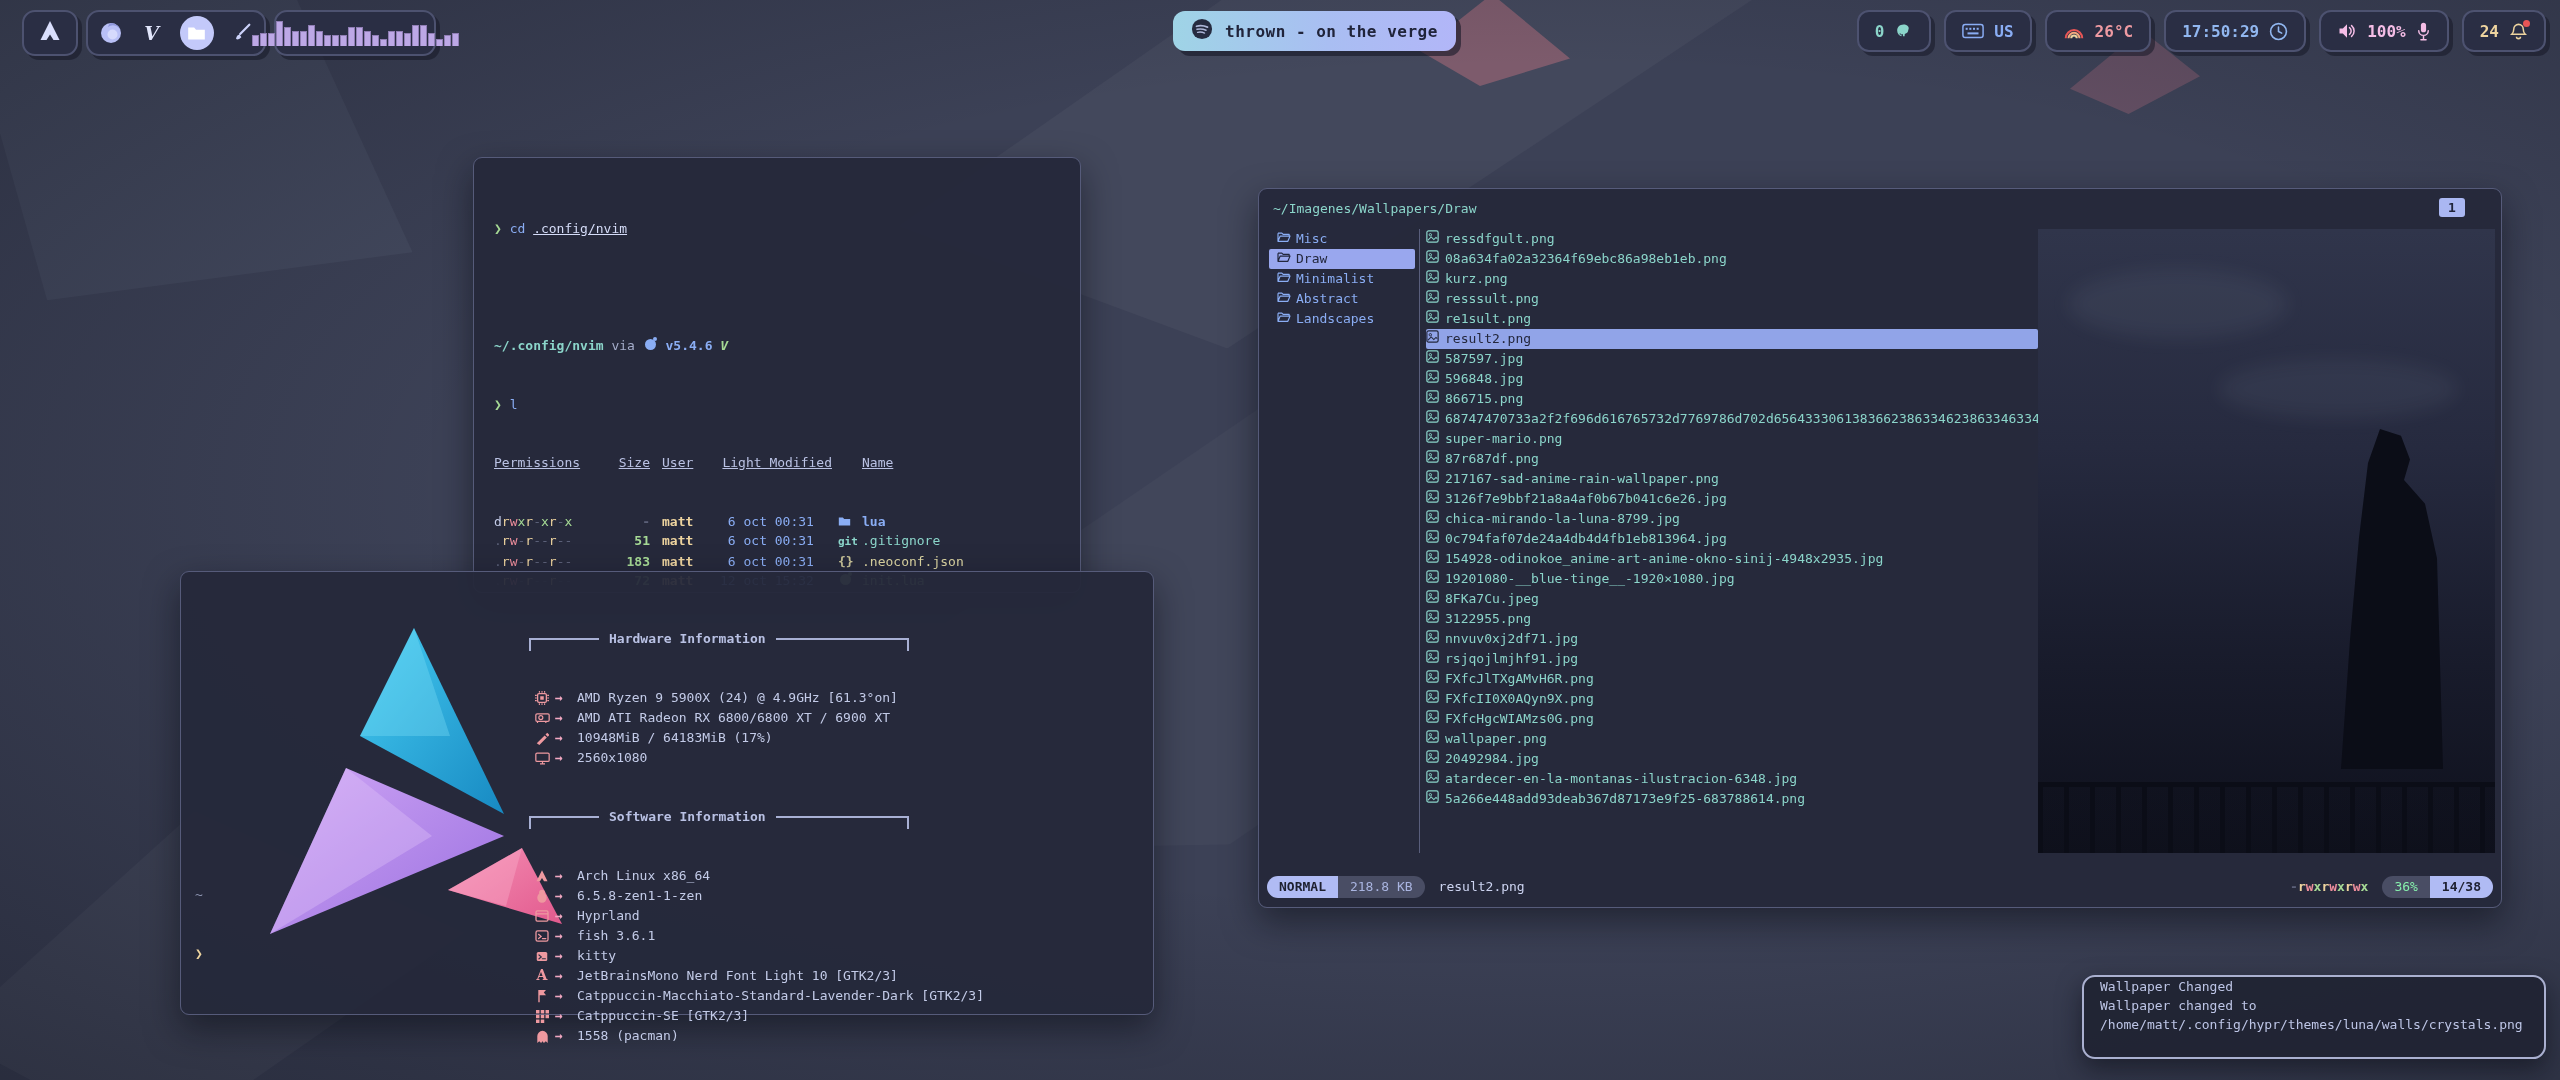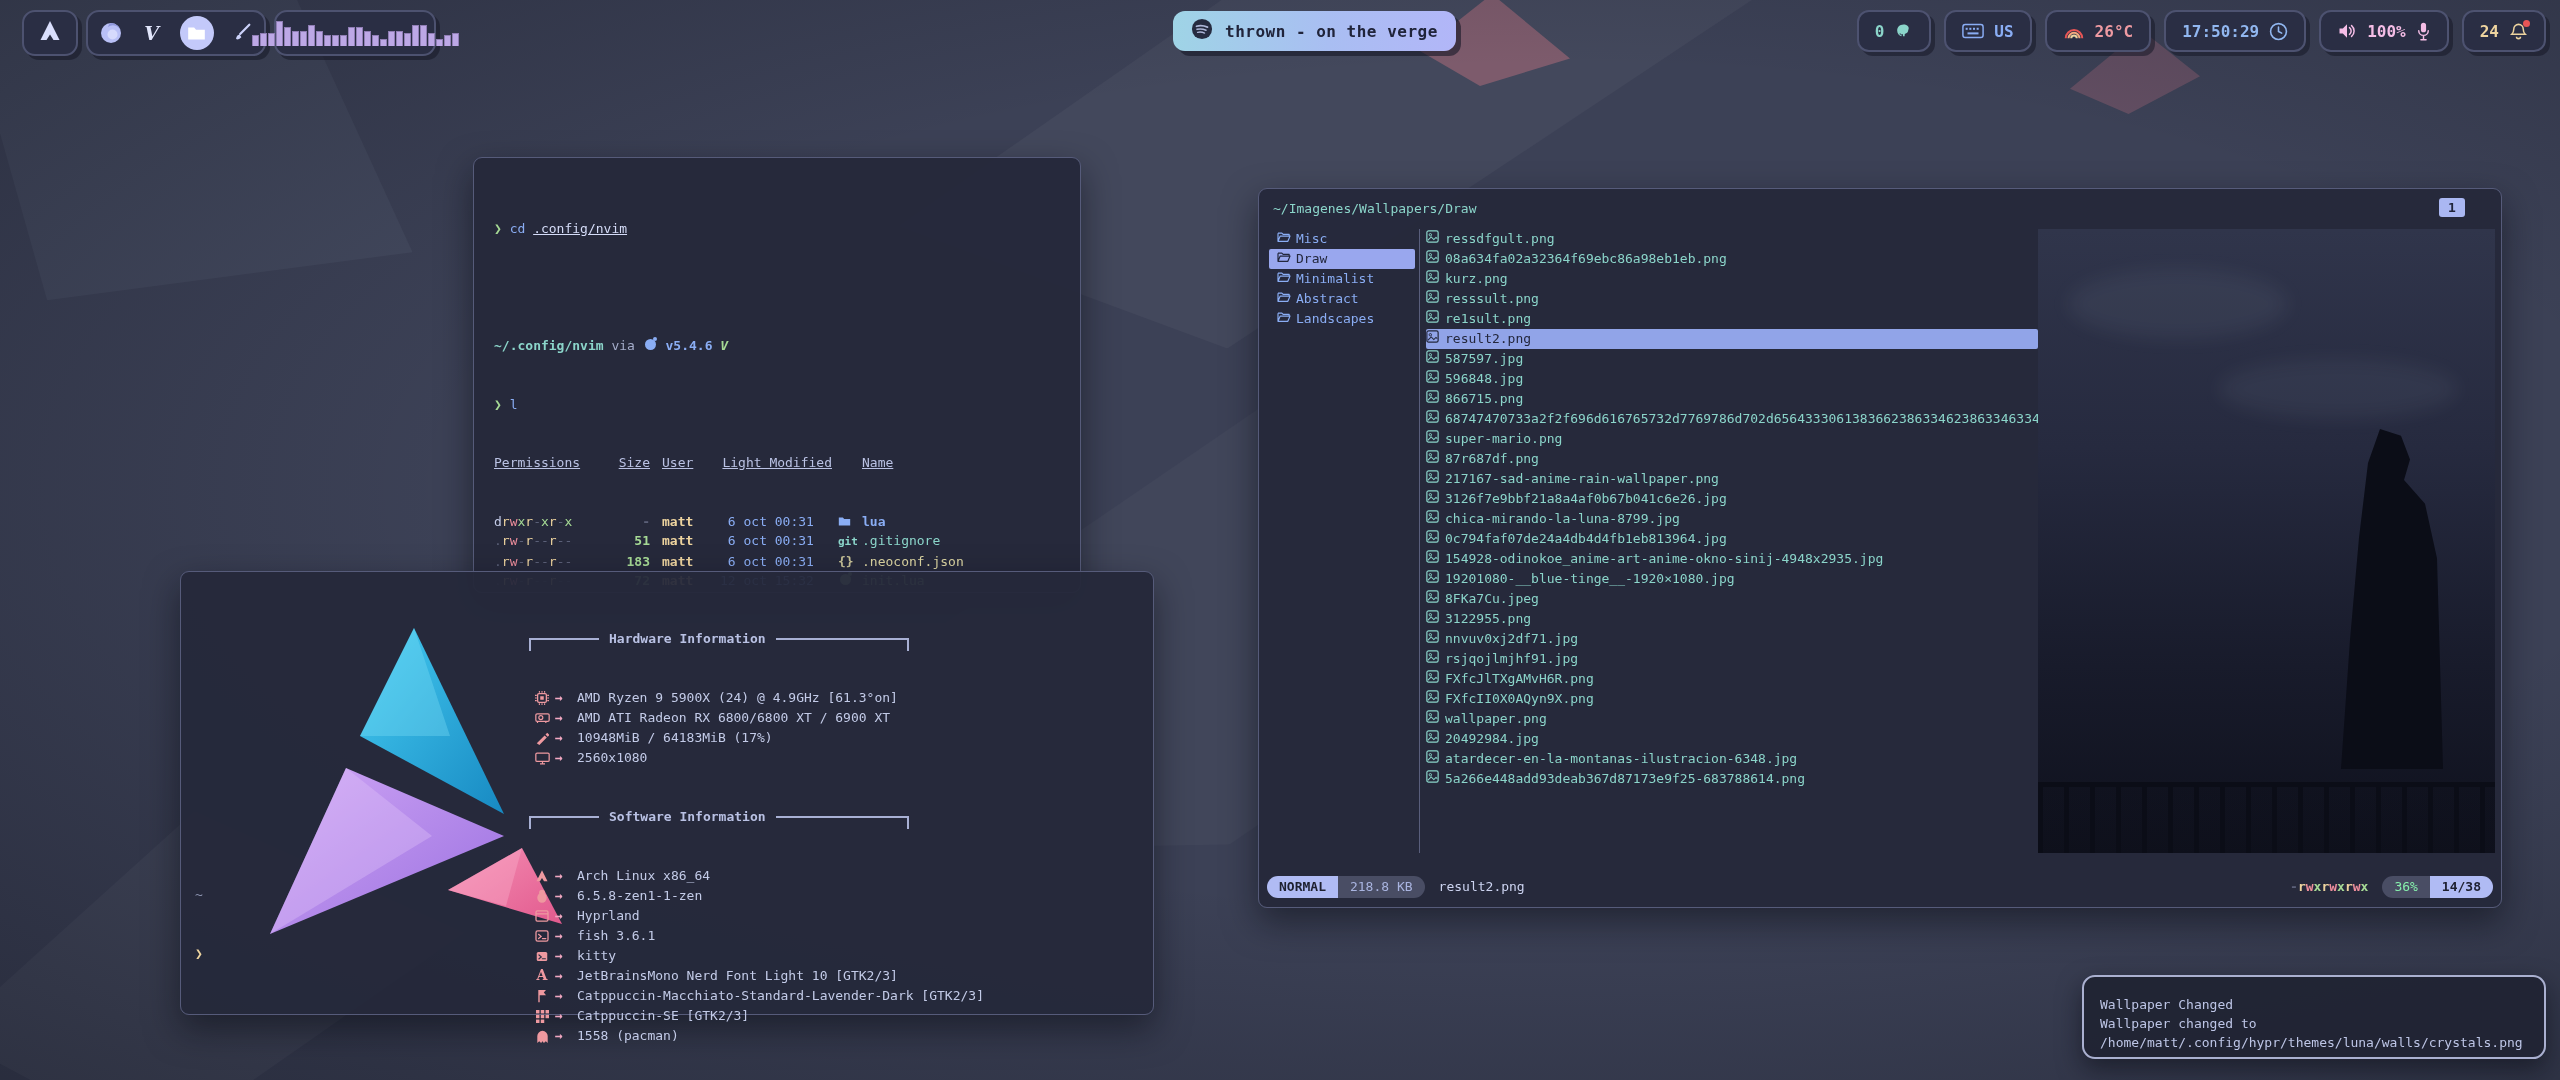--- a/index.html
+++ b/index.html
@@ -102,21 +102,21 @@
   #st-size{background:#494d64;color:#a9b4e0;border-radius:0 11px 11px 0;}
   #st-file{margin-left:14px;color:#ccd3f0;}
   #st-right{margin-left:auto;display:flex;align-items:center;}
   #st-perms{font-weight:bold;margin-right:14px;}
   #st-progress{background:#494d64;color:#86efac;border-radius:11px 0 0 11px;}
   #st-pos{background:#b0bbf4;color:#1e2030;font-weight:bold;border-radius:0 11px 11px 0;}
 
   
   #notif{position:absolute;left:2082px;top:975px;width:464px;height:84px;background:rgba(33,36,52,.97);
     border:2px solid #aab0d0;border-radius:13px;box-shadow:0 10px 24px rgba(8,10,18,.5);
-    color:#bdc5e6;font-size:13px;line-height:19px;padding:18px 16px;box-sizing:border-box;}
+    color:#bdc5e6;font-size:13px;line-height:19px;padding:0 16px;box-sizing:border-box;}
 </style>
 </head>
 <body>
 
 <div id="desktop">
 
   <div class="shard" style="left:-80px;top:-90px;width:520px;height:420px;background:rgba(205,210,232,.055);transform:rotate(16deg);clip-path:polygon(0 30%,55% 0,100% 65%,35% 100%);"></div>
   <div class="shard" style="left:880px;top:-120px;width:980px;height:430px;background:rgba(255,255,255,.04);transform:rotate(-13deg);clip-path:polygon(0 55%,60% 0,100% 40%,30% 100%);"></div>
   <div class="shard" style="left:1420px;top:-6px;width:150px;height:92px;background:rgba(236,128,140,.34);clip-path:polygon(0 62%,48% 0,100% 70%,40% 100%);"></div>
   <div class="shard" style="left:2070px;top:30px;width:130px;height:84px;background:rgba(236,128,140,.22);clip-path:polygon(0 70%,55% 0,100% 55%,45% 100%);"></div>
@@ -463,20 +463,24 @@
               <circle cx="5" cy="5.5" r="1.4" fill="none" stroke="#8bd5ca" stroke-width="1.1"></circle>
               <path d="M2 12 l4-4 3 3 2.5-2.5 1.5 1.5" fill="none" stroke="#8bd5ca" stroke-width="1.2"></path>
             </svg></span><span class="fname">FXfcJlTXgAMvH6R.png</span></div><div class="file-row"><span><svg width="13" height="13" viewBox="0 0 15 15">
               <rect x="1" y="1" width="13" height="13" rx="2" fill="none" stroke="#8bd5ca" stroke-width="1.4"></rect>
               <circle cx="5" cy="5.5" r="1.4" fill="none" stroke="#8bd5ca" stroke-width="1.1"></circle>
               <path d="M2 12 l4-4 3 3 2.5-2.5 1.5 1.5" fill="none" stroke="#8bd5ca" stroke-width="1.2"></path>
             </svg></span><span class="fname">FXfcII0X0AQyn9X.png</span></div><div class="file-row"><span><svg width="13" height="13" viewBox="0 0 15 15">
               <rect x="1" y="1" width="13" height="13" rx="2" fill="none" stroke="#8bd5ca" stroke-width="1.4"></rect>
               <circle cx="5" cy="5.5" r="1.4" fill="none" stroke="#8bd5ca" stroke-width="1.1"></circle>
               <path d="M2 12 l4-4 3 3 2.5-2.5 1.5 1.5" fill="none" stroke="#8bd5ca" stroke-width="1.2"></path>
+            </svg></span><span class="fname">FXfcHgcWIAMzs0G.png</span></div><div class="file-row"><span><svg width="13" height="13" viewBox="0 0 15 15">
+              <rect x="1" y="1" width="13" height="13" rx="2" fill="none" stroke="#8bd5ca" stroke-width="1.4"></rect>
+              <circle cx="5" cy="5.5" r="1.4" fill="none" stroke="#8bd5ca" stroke-width="1.1"></circle>
+              <path d="M2 12 l4-4 3 3 2.5-2.5 1.5 1.5" fill="none" stroke="#8bd5ca" stroke-width="1.2"></path>
             </svg></span><span class="fname">wallpaper.png</span></div><div class="file-row"><span><svg width="13" height="13" viewBox="0 0 15 15">
               <rect x="1" y="1" width="13" height="13" rx="2" fill="none" stroke="#8bd5ca" stroke-width="1.4"></rect>
               <circle cx="5" cy="5.5" r="1.4" fill="none" stroke="#8bd5ca" stroke-width="1.1"></circle>
               <path d="M2 12 l4-4 3 3 2.5-2.5 1.5 1.5" fill="none" stroke="#8bd5ca" stroke-width="1.2"></path>
             </svg></span><span class="fname">20492984.jpg</span></div><div class="file-row"><span><svg width="13" height="13" viewBox="0 0 15 15">
               <rect x="1" y="1" width="13" height="13" rx="2" fill="none" stroke="#8bd5ca" stroke-width="1.4"></rect>
               <circle cx="5" cy="5.5" r="1.4" fill="none" stroke="#8bd5ca" stroke-width="1.1"></circle>
               <path d="M2 12 l4-4 3 3 2.5-2.5 1.5 1.5" fill="none" stroke="#8bd5ca" stroke-width="1.2"></path>
             </svg></span><span class="fname">atardecer-en-la-montanas-ilustracion-6348.jpg</span></div><div class="file-row"><span><svg width="13" height="13" viewBox="0 0 15 15">
               <rect x="1" y="1" width="13" height="13" rx="2" fill="none" stroke="#8bd5ca" stroke-width="1.4"></rect>

